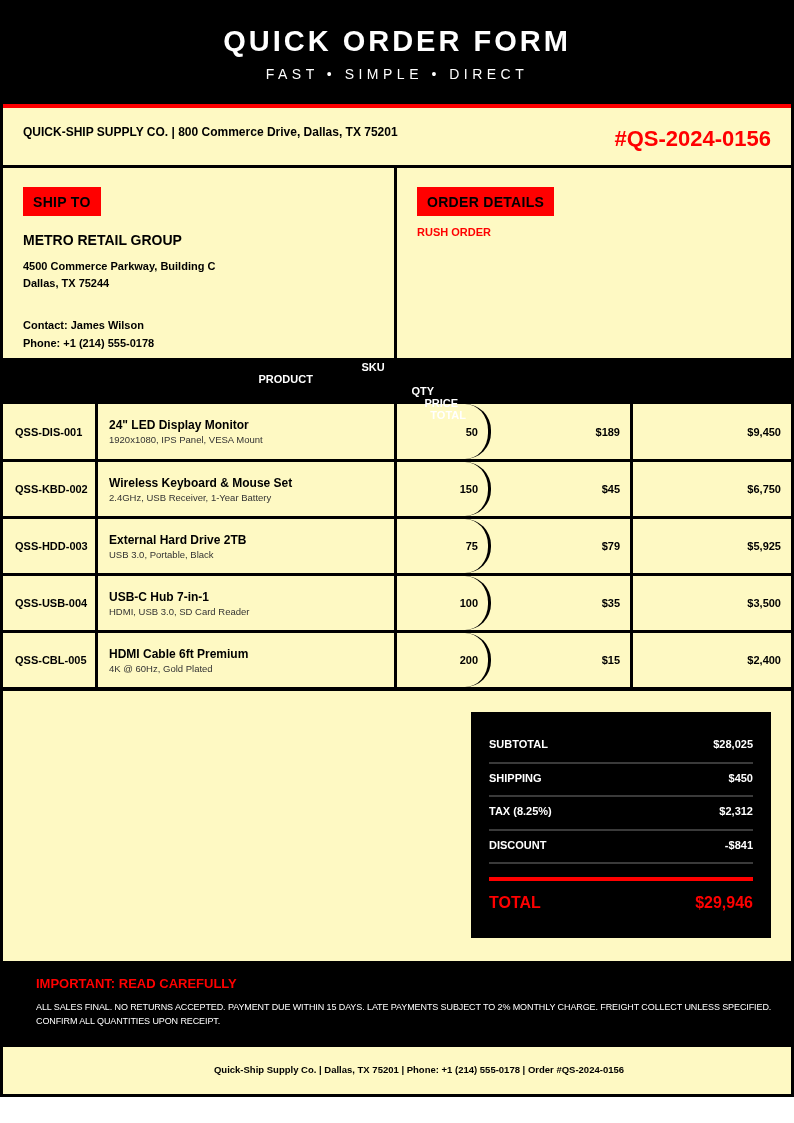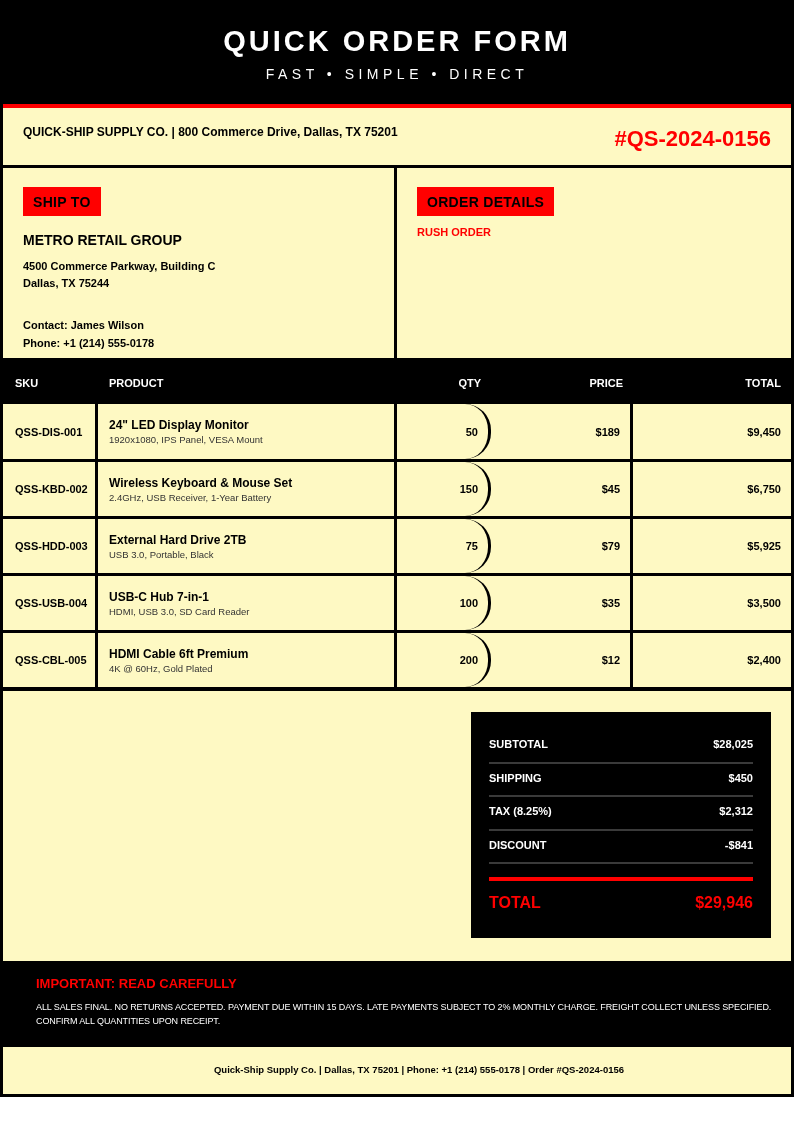--- a/index.html
+++ b/index.html
@@ -111,20 +111,21 @@
 
   
   .table-head {
     background: #000;
     color: #fff;
     display: flex;
     height: 43px;
     align-items: center;
     font-size: 11px;
     font-weight: bold;
+    flex-direction: column;
   }
   .c-sku { width: 95px; padding-left: 12px; }
   .c-prod { width: 299px; padding-left: 11px; }
   .c-qty { width: 94px; text-align: right; padding-right: 10px; }
   .c-price { width: 142px; text-align: right; padding-right: 10px; }
   .c-total { width: 158px; text-align: right; padding-right: 10px; }
 
   .rows { border-bottom: 4px solid #000; }
   .row {
     display: flex;
@@ -292,21 +293,21 @@
       <div class="c-price">$35</div>
       <div class="c-total">$3,500</div>
     </div>
     <div class="row">
       <div class="c-sku">QSS-CBL-005</div>
       <div class="c-prod">
         <div class="prod-name">HDMI Cable 6ft Premium</div>
         <div class="prod-desc">4K @ 60Hz, Gold Plated</div>
       </div>
       <div class="c-qty">200</div>
-      <div class="c-price">$12</div>
+      <div class="c-price">$15</div>
       <div class="c-total">$2,400</div>
     </div>
   </div>
 
   <div class="summary-area">
     <div class="summary">
       <div class="sum-row">
         <span>SUBTOTAL</span>
         <span>$28,025</span>
       </div>

